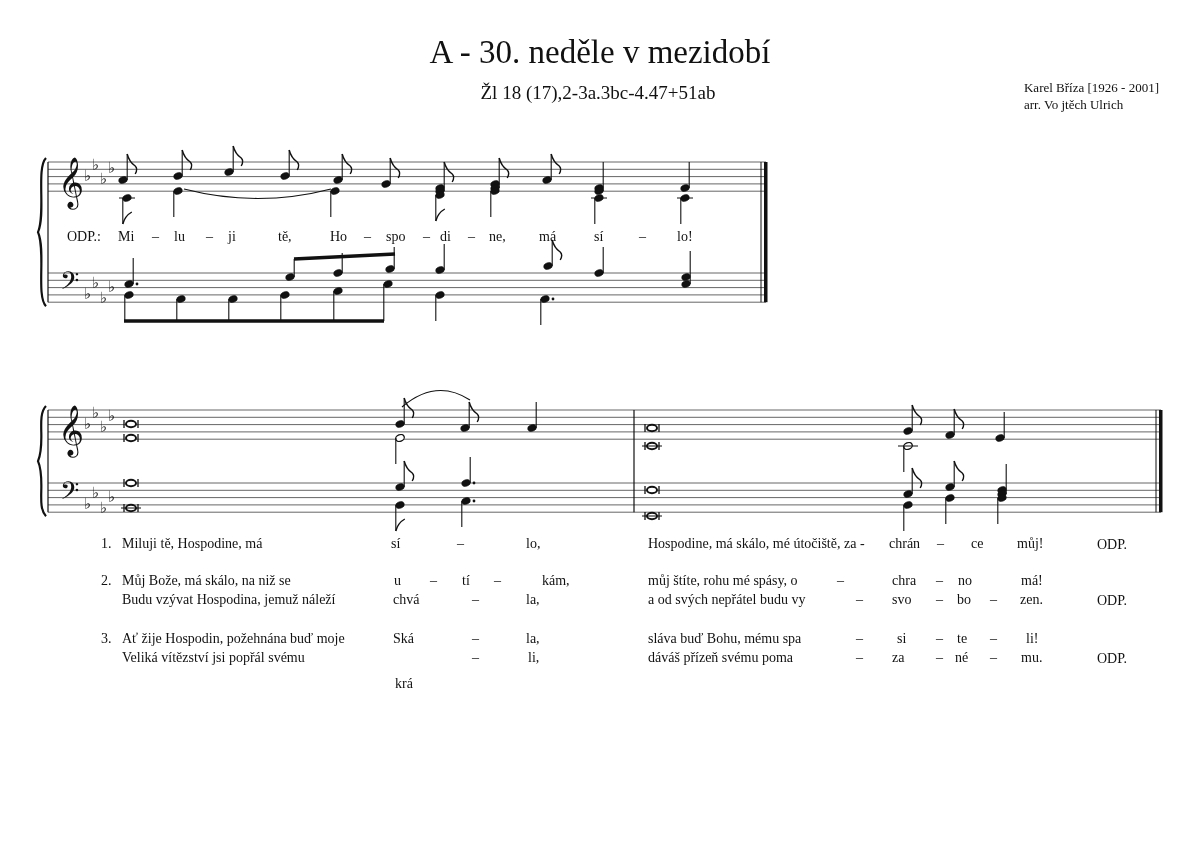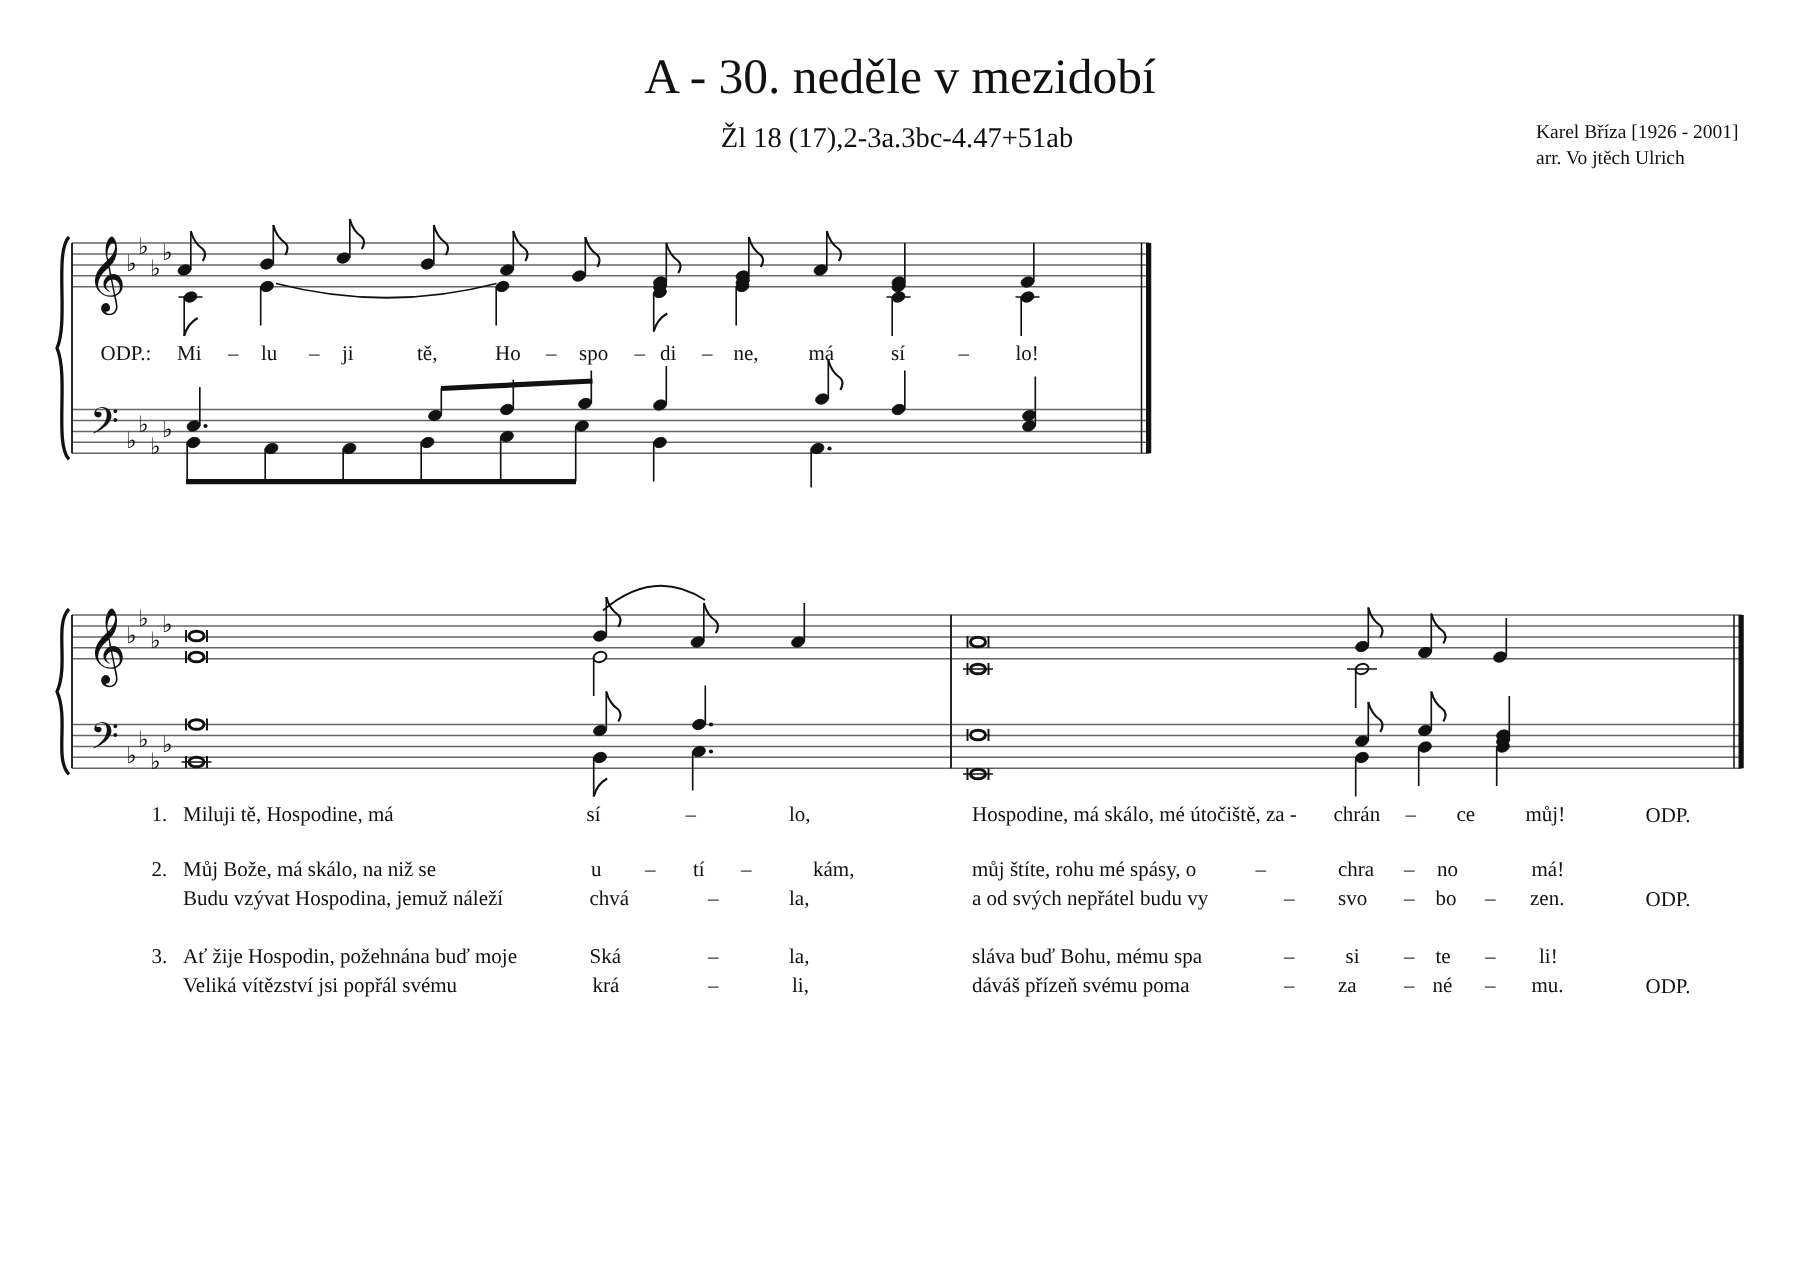--- a/index.html
+++ b/index.html
@@ -333,21 +333,21 @@
     <div class="lyr" style="left: 472px; top: 631px;">–</div>
     <div class="lyr" style="left: 526px; top: 631px;">la,</div>
     <div class="lyr" style="left: 648px; top: 631px;">sláva buď Bohu, mému spa</div>
     <div class="lyr" style="left: 856px; top: 631px;">–</div>
     <div class="lyr" style="left: 897px; top: 631px;">si</div>
     <div class="lyr" style="left: 936px; top: 631px;">–</div>
     <div class="lyr" style="left: 957px; top: 631px;">te</div>
     <div class="lyr" style="left: 990px; top: 631px;">–</div>
     <div class="lyr" style="left: 1026px; top: 631px;">li!</div>
     <div class="lyr" style="left: 122px; top: 650px;">Veliká vítězství jsi popřál svému</div>
-    <div class="lyr" style="left: 395px; top: 650px;">krá</div>
+    <div class="lyr" style="left: 395px; top: 676px;">krá</div>
     <div class="lyr" style="left: 472px; top: 650px;">–</div>
     <div class="lyr" style="left: 528px; top: 650px;">li,</div>
     <div class="lyr" style="left: 648px; top: 650px;">dáváš přízeň svému poma</div>
     <div class="lyr" style="left: 856px; top: 650px;">–</div>
     <div class="lyr" style="left: 892px; top: 650px;">za</div>
     <div class="lyr" style="left: 936px; top: 650px;">–</div>
     <div class="lyr" style="left: 955px; top: 650px;">né</div>
     <div class="lyr" style="left: 990px; top: 650px;">–</div>
     <div class="lyr" style="left: 1021px; top: 650px;">mu.</div>
     <div class="lyr" style="left: 1097px; top: 651px;">ODP.</div>

